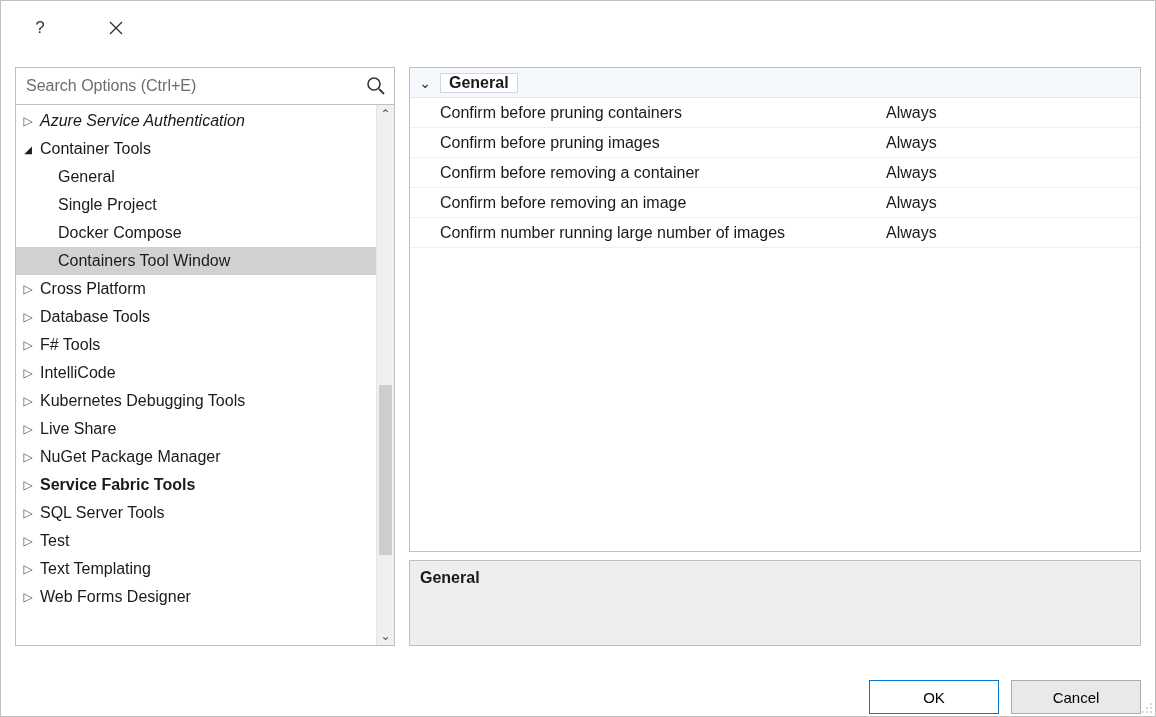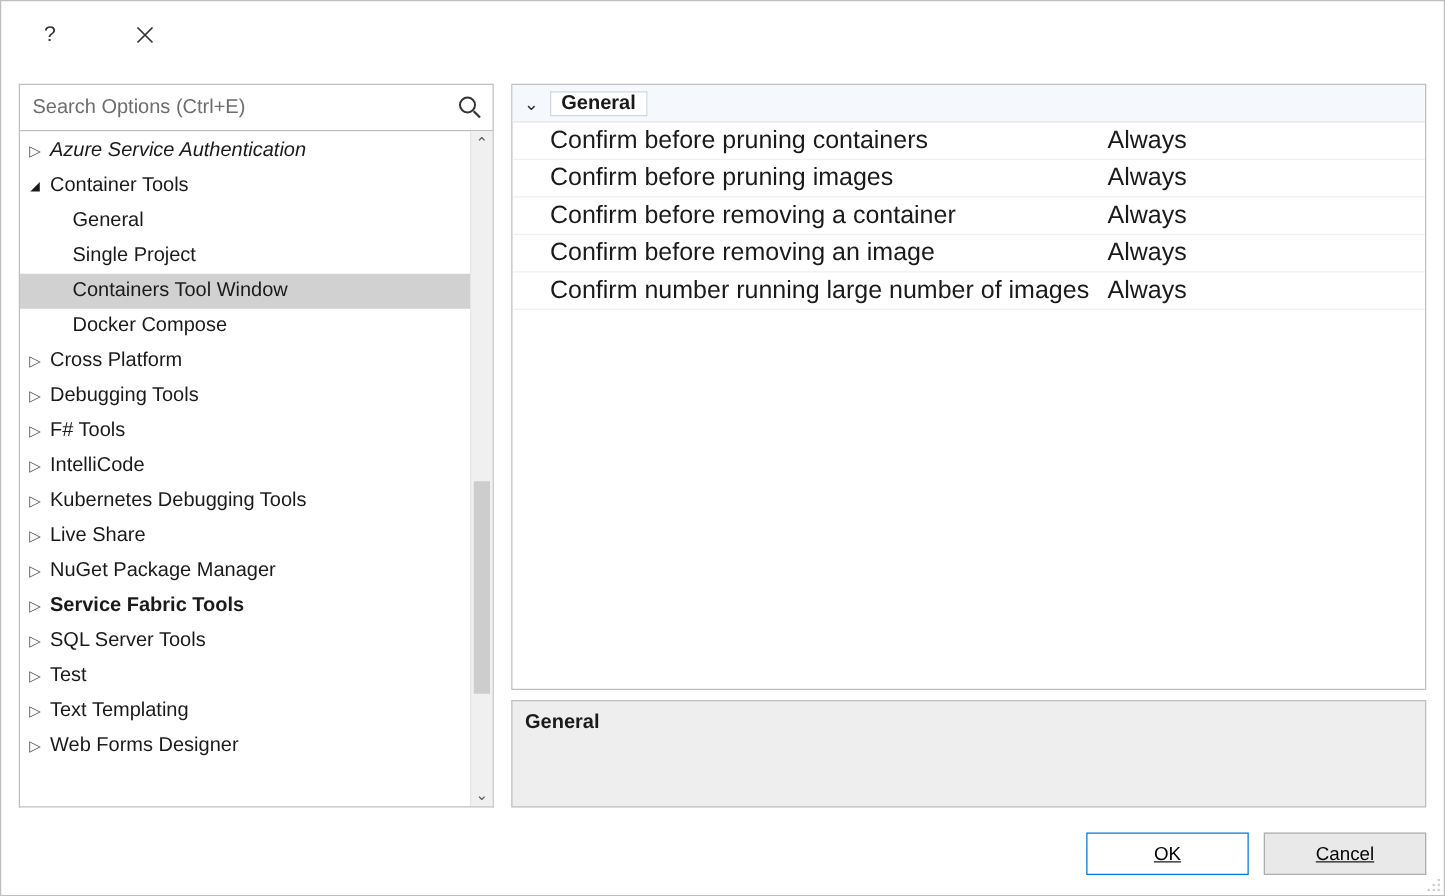--- a/index.html
+++ b/index.html
@@ -167,21 +167,21 @@
     font-weight: 600;
     font-size: 16px;
     padding: 0 8px;
     border: 1px solid #d0d7e2;
     background: #fff;
   }
   .pg-row {
     display: flex;
     align-items: center;
     height: 30px;
-    font-size: 20px;
+    font-size: 16px;
     border-bottom: 1px solid #f0f0f0;
   }
   .pg-row .pg-label {
     width: 470px;
     padding-left: 30px;
     white-space: nowrap;
     overflow: hidden;
   }
   .pg-row .pg-value {
     flex: 1;
@@ -195,26 +195,25 @@
   }
   .desc-panel .desc-title {
     font-weight: 600;
     font-size: 16px;
   }
 
   
   .footer {
     height: 64px;
     display: flex;
-    align-items: center;
+    align-items: flex-end;
     justify-content: flex-end;
     gap: 12px;
     padding: 0 14px 2px 0;
     position: relative;
-    text-decoration: underline;
   }
   .btn {
     width: 130px;
     height: 34px;
     border: 1px solid #adadad;
     background: #e9e9e9;
     font-size: 15px;
     cursor: default;
   }
   .btn.primary {
@@ -266,33 +265,33 @@
             <div class="tree-item">
               <span class="expander" style="font-size: 10px; color: rgb(26, 26, 26);">◢</span>
               <span style="padding-left: 4px;">Container Tools</span>
             </div>
             <div class="tree-item indent">
               <span style="padding-left: 4px;">General</span>
             </div>
             <div class="tree-item indent">
               <span style="padding-left: 4px;">Single Project</span>
             </div>
+            <div class="tree-item indent">
+              <span style="padding-left: 4px;">Docker Compose</span>
+            </div>
             <div class="tree-item indent selected">
               <span style="padding-left: 4px;">Containers Tool Window</span>
             </div>
-            <div class="tree-item indent">
-              <span style="padding-left: 4px;">Docker Compose</span>
-            </div>
             <div class="tree-item">
               <span class="expander">▷</span>
               <span style="padding-left: 4px;">Cross Platform</span>
             </div>
             <div class="tree-item">
               <span class="expander">▷</span>
-              <span style="padding-left: 4px;">Debugging Tools</span>
+              <span style="padding-left: 4px;">Database Tools</span>
             </div>
             <div class="tree-item">
               <span class="expander">▷</span>
               <span style="padding-left: 4px;">F# Tools</span>
             </div>
             <div class="tree-item">
               <span class="expander">▷</span>
               <span style="padding-left: 4px;">IntelliCode</span>
             </div>
             <div class="tree-item">

